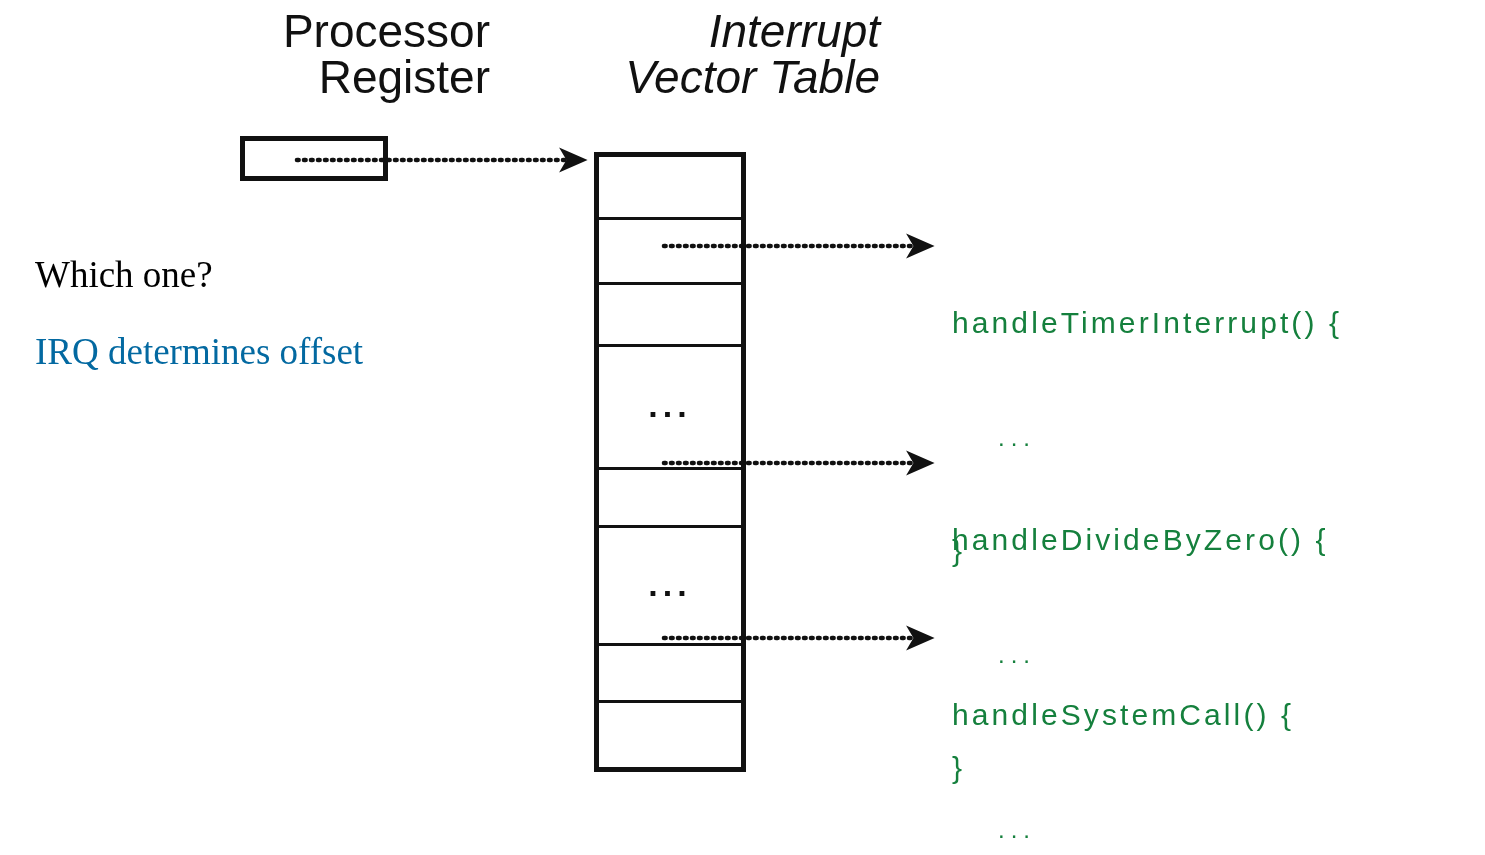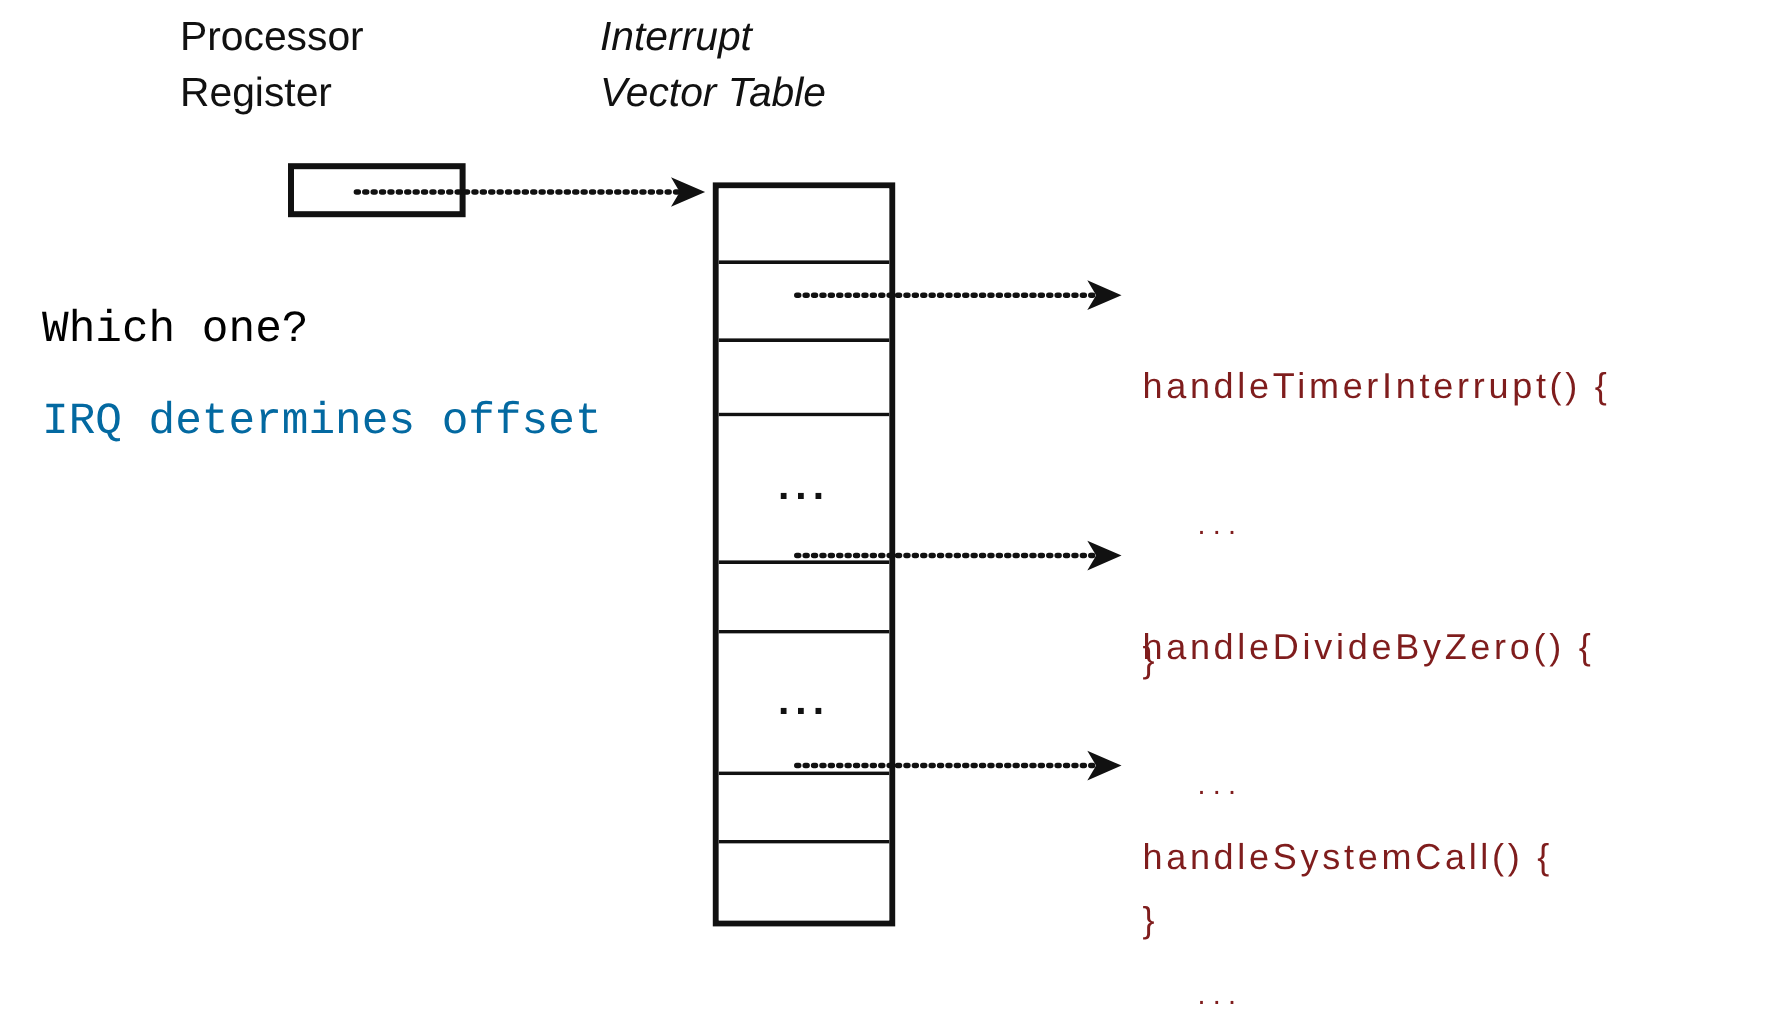--- a/index.html
+++ b/index.html
@@ -16,43 +16,43 @@
     width: 1485px;
     height: 855px;
     background: #ffffff;
     overflow: hidden;
   }
 
   
   .col-heading {
     position: absolute;
     font-family: "Liberation Sans", sans-serif;
-    font-size: 34px;
+    font-size: 46px;
     line-height: 46px;
     color: #111111;
-    text-align: left;
+    text-align: right;
     white-space: pre;
     letter-spacing: 0px;
   }
   #heading-processor-register {
     left: 150px;
     top: 8px;
     width: 340px;
   }
   #heading-interrupt-vector-table {
     left: 500px;
     top: 8px;
     width: 380px;
     font-style: italic;
   }
 
   
   .slide-text {
     position: absolute;
-    font-family: Liberation Mono, monospace;
+    font-family: Liberation Serif, serif;
     font-size: 37px;
     line-height: 44px;
     white-space: pre;
   }
   #text-which-one {
     left: 35px;
     top: 253px;
     color: #000000;
   }
   #text-irq-offset {
@@ -117,21 +117,21 @@
     width: 1485px;
     height: 855px;
     pointer-events: none;
   }
 
   
   .handler-block {
     position: absolute;
     font-family: "Liberation Sans", sans-serif;
     font-size: 30px;
-    color: #7f1d1d;
+    color: #15803d;
     letter-spacing: 3.1px;
     white-space: pre;
     line-height: 38px;
   }
   .handler-sig {
     display: block;
   }
   .handler-body {
     display: block;
     padding-left: 46px;

